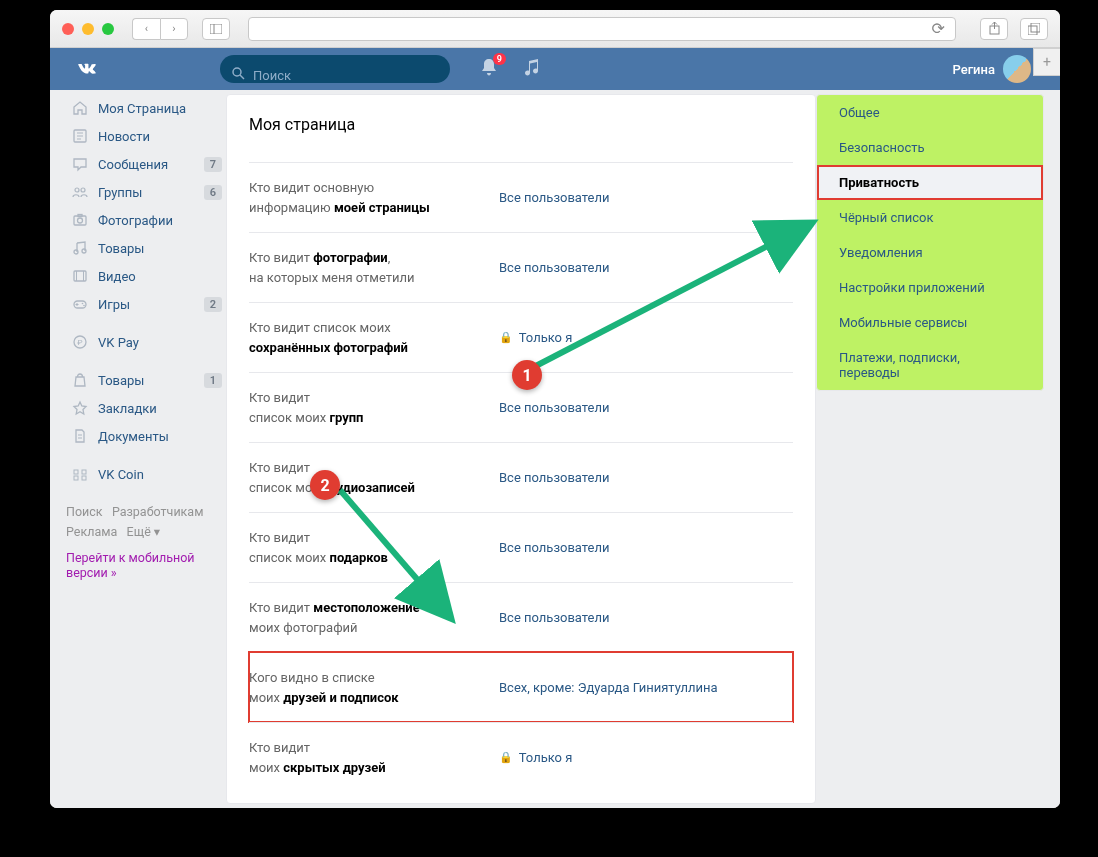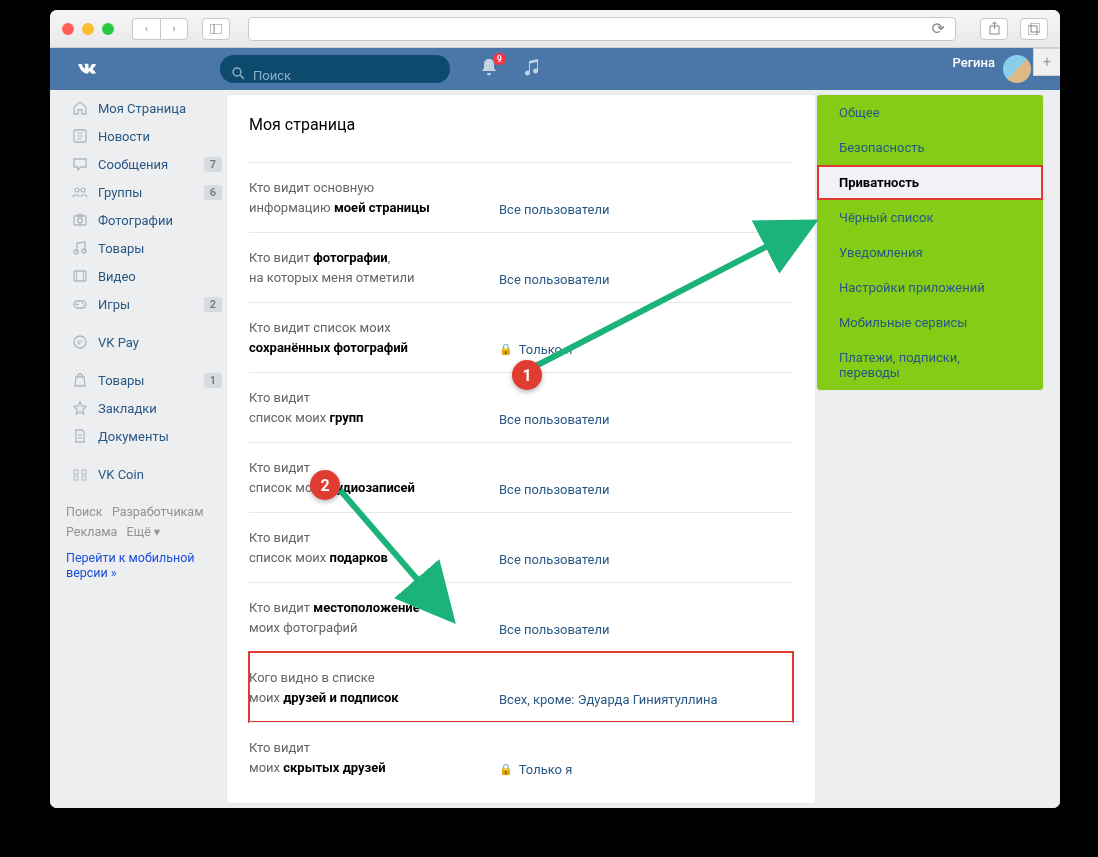--- a/index.html
+++ b/index.html
@@ -19,46 +19,46 @@
 .addr { flex: 1; height: 24px; background: #fff; border: 1px solid #c8c8c8; border-radius: 4px; margin: 0 10px; display: flex; align-items: center; justify-content: flex-end; padding: 0 10px; color: #888; }
 .tbright { display: flex; gap: 6px; }
 
 .vk-header { height: 42px; background: #4a76a8; display: flex; align-items: center; padding: 0 16px; }
 .vk-logo { margin-left: 8px; width: 26px; height: 26px; }
 .vk-logo svg path { fill: #fff; }
 .vk-search { margin-left: 120px; width: 230px; height: 28px; background: #0c4a6e; border-radius: 14px; display: flex; align-items: flex-end; padding: 0 12px; color: #8fadc8; font-size: 13px; gap: 8px; }
 .vk-notif { margin-left: 30px; position: relative; color: #aec1d6; }
 .vk-notif .badge { position: absolute; top: -5px; right: -8px; background: #ff3347; color: #fff; font-size: 9px; padding: 1px 4px; border-radius: 8px; font-weight: 600; }
 .vk-music { margin-left: 26px; color: #aec1d6; }
-.vk-user { margin-left: auto; display: flex; gap: 8px; color: #fff; font-size: 13px; font-weight: 500; }
+.vk-user { margin-left: auto; display: flex; align-items: center; gap: 8px; color: #fff; font-size: 13px; font-weight: 500; }
 .vk-avatar { width: 28px; height: 28px; border-radius: 50%; background: linear-gradient(135deg, #87ceeb 50%, #deb887 50%); }
 .vk-chev { color: #aec1d6; font-size: 10px; }
 
 .body { flex: 1; background: #edeef0; display: flex; padding: 4px 16px; overflow: hidden; }
 
 .leftnav { width: 160px; font-size: 13px; }
 .leftnav .item { display: flex; align-items: center; height: 28px; color: #2a5885; cursor: pointer; gap: 8px; padding: 0 4px; }
 .leftnav .icon { width: 20px; height: 20px; display: flex; align-items: center; justify-content: center; color: #aeb7c2; }
 .leftnav .bdg { margin-left: auto; background: #d7dade; color: #6f7985; font-size: 11px; font-weight: 600; padding: 1px 6px; border-radius: 3px; }
 .leftnav .sep { height: 10px; }
 .footer-links { margin-top: 14px; font-size: 12.5px; color: #939393; line-height: 1.6; }
 .footer-links a { color: #939393; }
-.mobile-link { margin-top: 8px; font-size: 12.5px; color: #1d4ed8; cursor: pointer; }
+.mobile-link { margin-top: 8px; font-size: 12.5px; color: #a21caf; cursor: pointer; }
 
 .main { flex: 1; background: #fff; border: 1px solid #e7e8ec; border-radius: 4px; padding: 20px 22px; overflow: hidden; position: relative; }
 .main h2 { font-size: 16px; font-weight: 400; color: #000; margin-bottom: 28px; }
-.row { display: flex; padding: 15px 0; border-top: 1px solid #e7e8ec; position: relative; align-items: flex-end; }
+.row { display: flex; padding: 15px 0; border-top: 1px solid #e7e8ec; position: relative; }
 .row .lbl { width: 250px; font-size: 13px; color: #656565; line-height: 1.5; }
 .row .lbl b { font-weight: 700; color: #000000; }
 .row .val { flex: 1; color: #2a5885; font-size: 13px; display: flex; align-items: center; gap: 6px; cursor: pointer; }
 .row .lock { color: #99a2ad; font-size: 11px; }
 .row.hl { outline: 2px solid #e03c31; outline-offset: -1px; }
 
 .rpanel { width: 228px; }
-.rcard { background: #84cc16; border: 1px solid #e7e8ec; border-radius: 4px; overflow: hidden; }
+.rcard { background: #bef264; border: 1px solid #e7e8ec; border-radius: 4px; overflow: hidden; }
 .rtab { display: block; padding: 10px 20px; font-size: 13px; color: #2a5885; cursor: pointer; border-left: 2px solid transparent; position: relative; }
 .rtab.active { font-weight: 700; color: #000; background: #f0f2f5; border-left: 2px solid #0ea5e9; }
 .rtab.hl { outline: 2px solid #e03c31; outline-offset: -2px; }
 
 .arrow { position: absolute; pointer-events: none; }
 .circ { position: absolute; width: 30px; height: 30px; border-radius: 50%; background: #e03c31; color: #fff; display: flex; align-items: center; justify-content: center; font-weight: 700; font-size: 16px; box-shadow: 0 2px 5px rgba(0,0,0,0.3); }
 .newtab { position: absolute; right: -1px; top: 38px; width: 28px; height: 28px; background: #f0f0f0; border: 1px solid #d0d0d0; display: flex; align-items: center; justify-content: center; color: #999; font-size: 14px; }
 </style>
 </head>
 <body>

